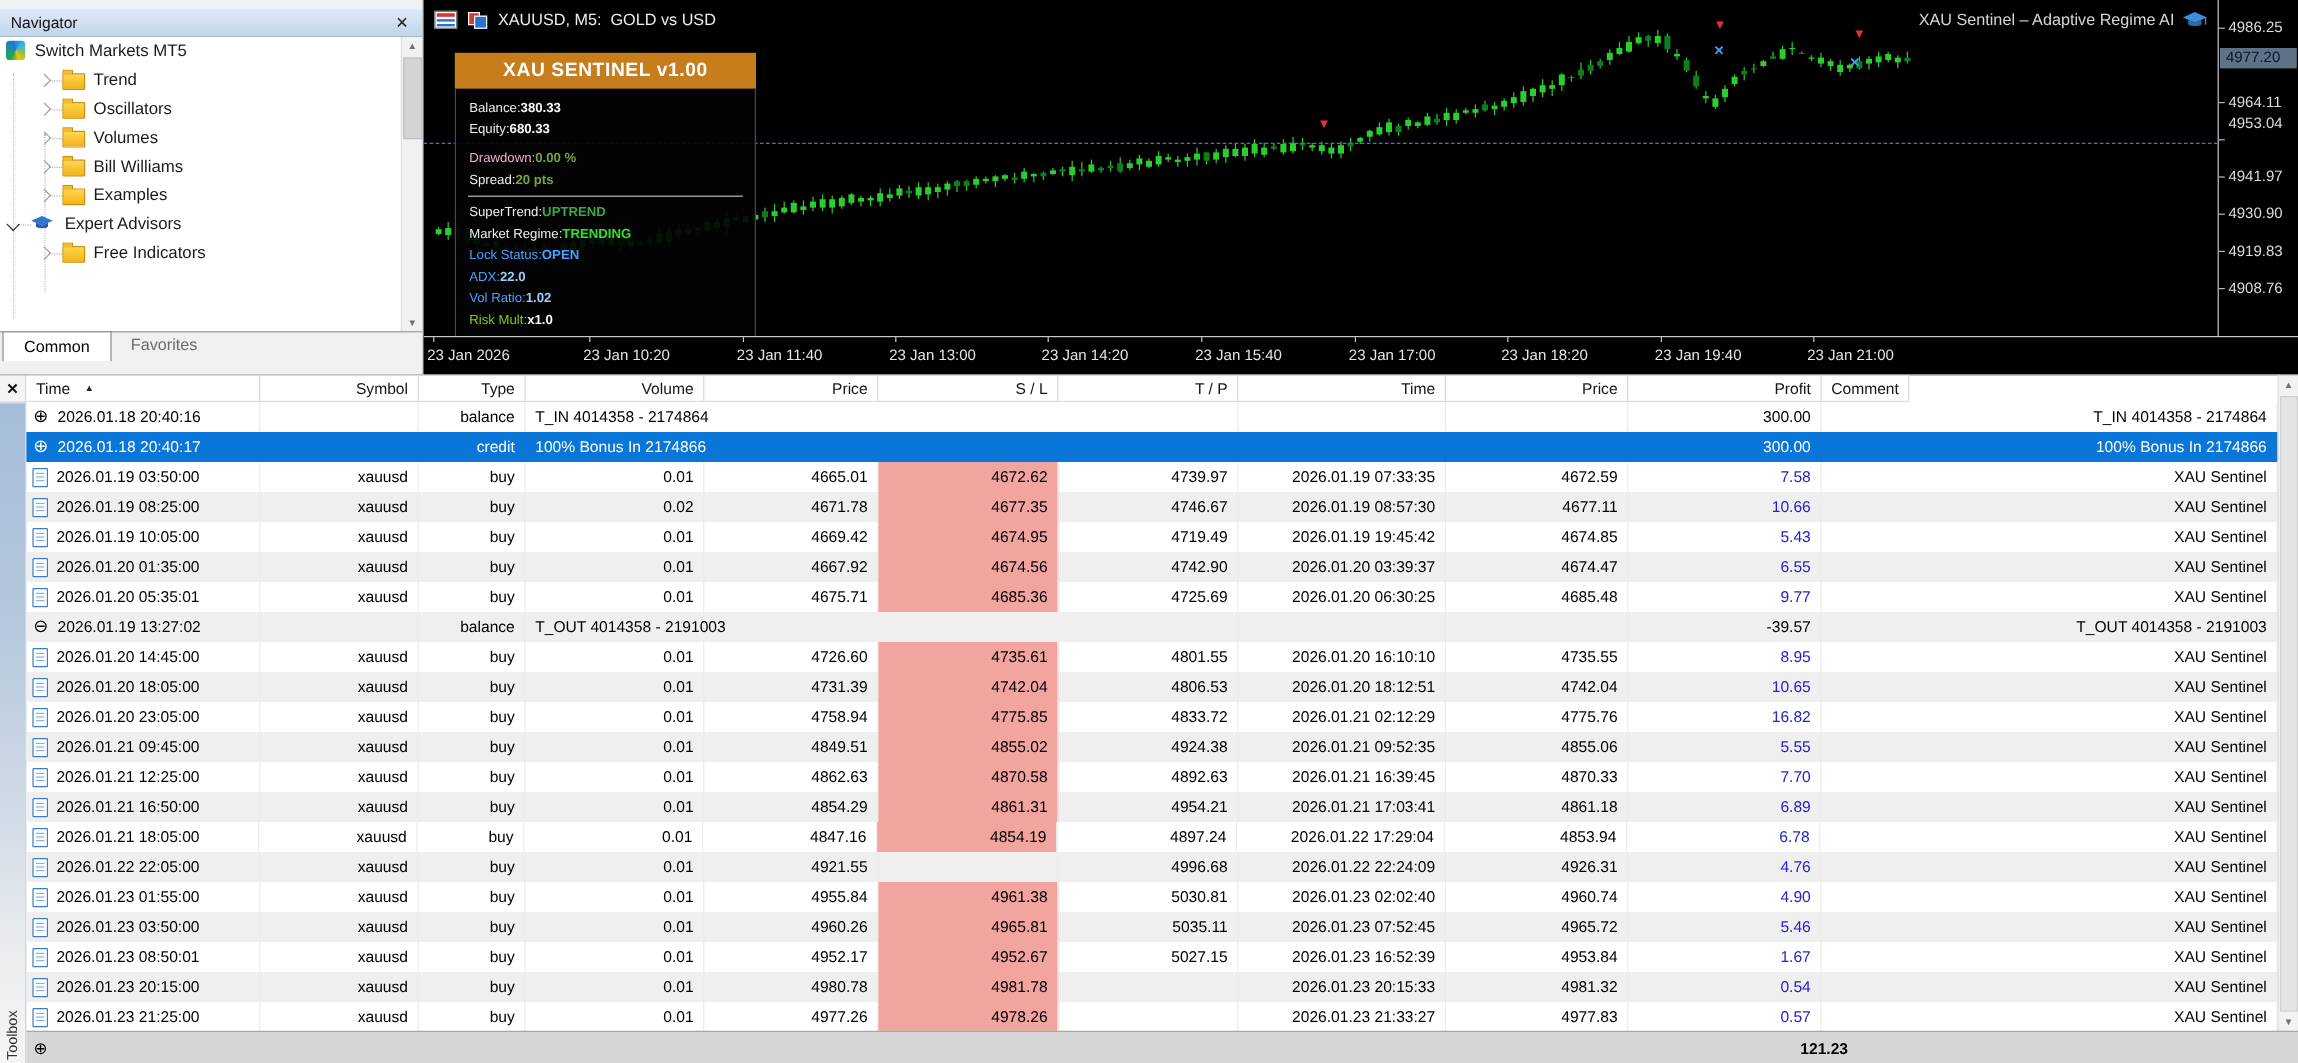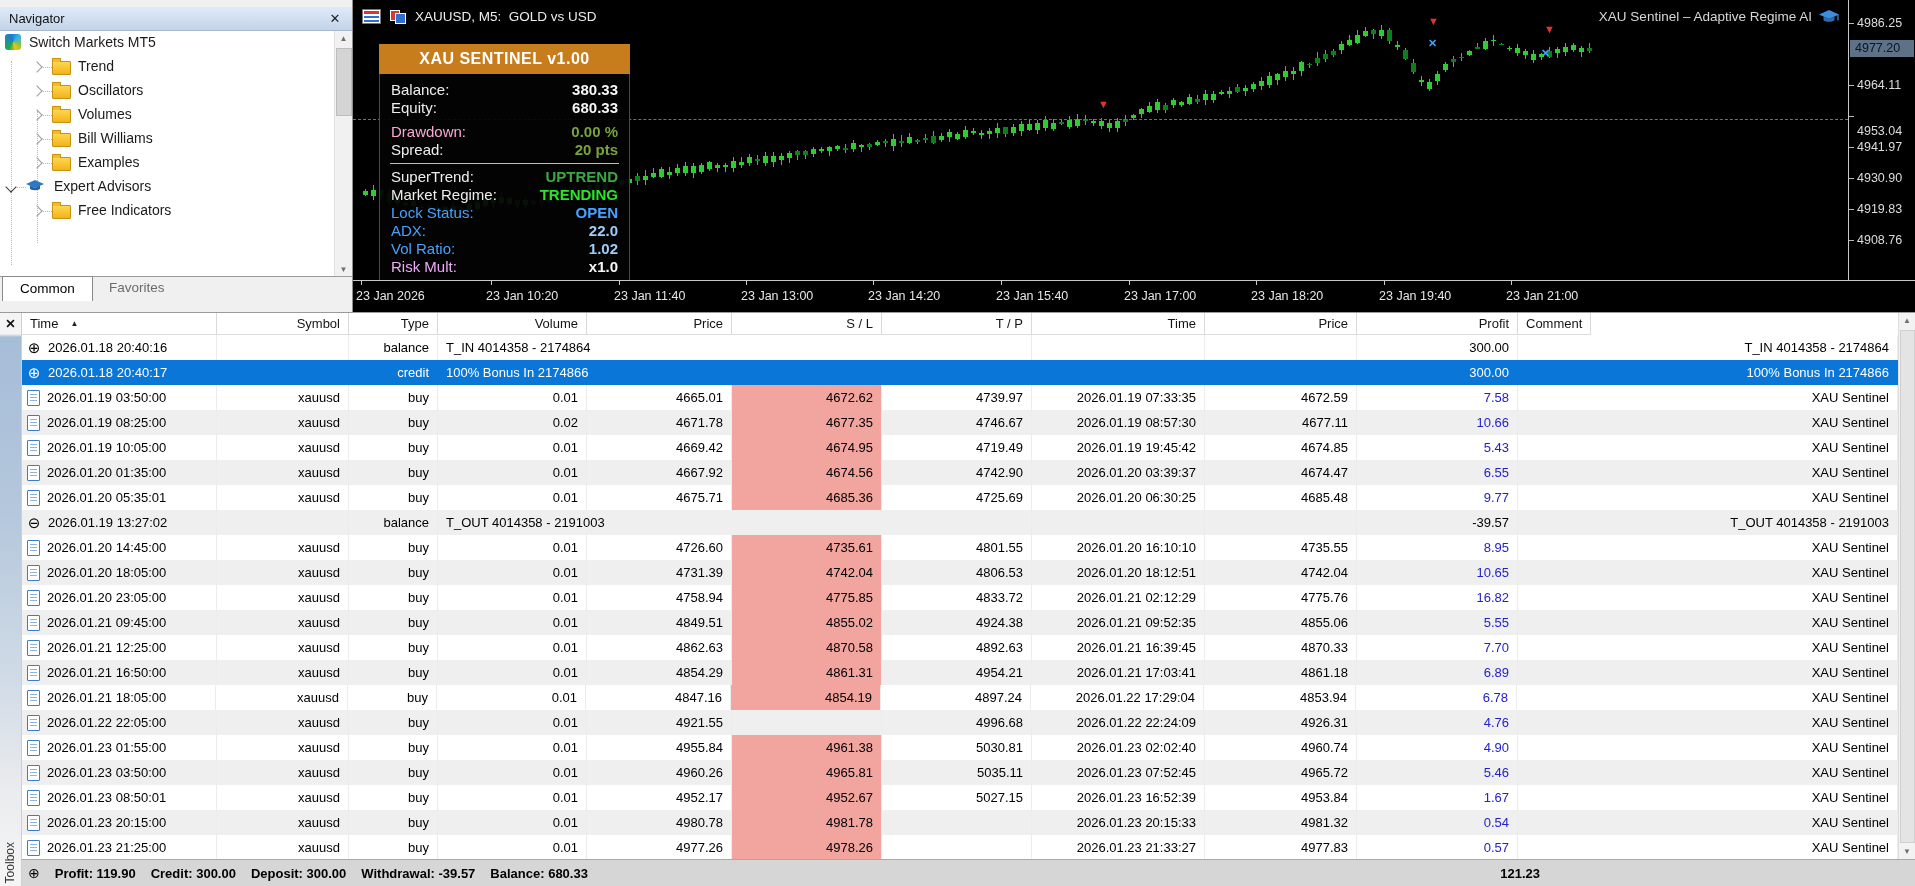--- a/index.html
+++ b/index.html
@@ -42,21 +42,21 @@
   .ic2::after{content:"";position:absolute;right:0;bottom:0;width:9px;height:9px;background:#2f6fd2;border:1px solid #fff}
   .watermark{position:absolute;top:9px;right:76px;display:flex;align-items:center;gap:7px;color:#d6d6d6;font-size:13.5px;z-index:6}
   .plot{position:absolute;left:0;top:0;width:1495px;height:281px;z-index:1}
   .wick{position:absolute;width:1px}
   .body-candle{position:absolute;width:5px}
   .dash-line{position:absolute;left:0;width:1495px;height:0;border-top:1px dashed #2f80d0;z-index:5}
   .marker{position:absolute;z-index:4;font-size:11px;line-height:11px;font-weight:bold}
   .sentinel{position:absolute;left:26px;top:44px;width:251px;z-index:3}
   .sent-head{height:30px;background:#c87d1d;color:#fff;font-weight:bold;font-size:16px;display:flex;align-items:center;justify-content:center;letter-spacing:.5px}
   .sent-body{background:rgba(3,3,3,.93);border:1px solid #4a4a4a;border-top:none;padding:7px 0 6px}
-  .sent-row{display:flex;justify-content:space-between;padding:0 11px;height:18px;line-height:18px;font-size:15px}
+  .sent-row{display:flex;justify-content:flex-start;padding:0 11px;height:18px;line-height:18px;font-size:11px}
   .sent-row .val{font-weight:bold}
   .sent-div{border-top:1px solid #bdbdbd;margin:4px 10px}
   .sent-gap{height:6px}
   .price-axis{position:absolute;top:0;right:0;width:66px;height:281px;border-left:1px solid #c8c8c8;background:#000;z-index:7}
   .p-tick{position:absolute;left:0;width:5px;border-top:1px solid #b9b9b9}
   .p-label{position:absolute;left:8px;color:#dcdcdc;font-size:12.5px;white-space:nowrap}
   .p-current{position:absolute;left:1px;right:1px;height:17px;background:#5d7187;color:#0c141f;font-size:12.5px;display:flex;align-items:center;padding-left:5px;box-sizing:border-box}
   .time-axis{position:absolute;left:0;right:0;bottom:0;height:31px;background:#000;border-top:1px solid #c8c8c8;z-index:7}
   .t-tick{position:absolute;top:0;height:4px;border-left:1px solid #cccccc}
   .t-label{position:absolute;top:8px;color:#e6e6e6;font-size:12.5px;white-space:nowrap}
@@ -533,32 +533,32 @@
             </div>
             <div class="sent-row">
               <span style="color:#46a2ff">ADX:</span>
               <span class="val" style="color:#9fccf7">22.0</span>
             </div>
             <div class="sent-row">
               <span style="color:#46a2ff">Vol Ratio:</span>
               <span class="val" style="color:#9fccf7">1.02</span>
             </div>
             <div class="sent-row">
-              <span style="color:#f0abfc">Risk Mult:</span>
+              <span style="color:#84cc16">Risk Mult:</span>
               <span class="val" style="color:#f7f7f7">x1.0</span>
             </div>
           </div>
       </div>
       <div class="price-axis" id="price-axis">
           <span class="p-tick" style="top:23.0px"></span>
           <span class="p-label" style="top:16.0px">4986.25</span>
           <span class="p-tick" style="top:85.0px"></span>
           <span class="p-label" style="top:78.0px">4964.11</span>
           <span class="p-tick" style="top:116.0px"></span>
-          <span class="p-label" style="top:124px">4953.04</span>
+          <span class="p-label" style="top:96px">4953.04</span>
           <span class="p-tick" style="top:147.0px"></span>
           <span class="p-label" style="top:140.0px">4941.97</span>
           <span class="p-tick" style="top:178.0px"></span>
           <span class="p-label" style="top:171.0px">4930.90</span>
           <span class="p-tick" style="top:209.0px"></span>
           <span class="p-label" style="top:202.0px">4919.83</span>
           <span class="p-tick" style="top:240.0px"></span>
           <span class="p-label" style="top:233.0px">4908.76</span>
           <span class="p-current" style="top:39.8px">4977.20</span>
         </div>
@@ -934,23 +934,16 @@
           <span class="td right flex">XAU Sentinel</span>
         </div>
       </div>
     <div class="vscroll">
       <span class="arr" style="top:0">▲</span>
       <span class="arr" style="bottom:0">▼</span>
       <span class="thumb"></span>
     </div>
     <div class="statusbar">
       <span class="sb-icon">⊕</span>
-      <span id="sb-items" style="display:flex">
-          <span class="sb-item">Profit: 119.90</span>
-          <span class="sb-item">Credit: 300.00</span>
-          <span class="sb-item">Deposit: 300.00</span>
-          <span class="sb-item">Withdrawal: -39.57</span>
-          <span class="sb-item">Balance: 680.33</span>
-        </span>
       <span class="sb-total">121.23</span>
     </div>
   </div>
 </div>
 
 </body></html>

